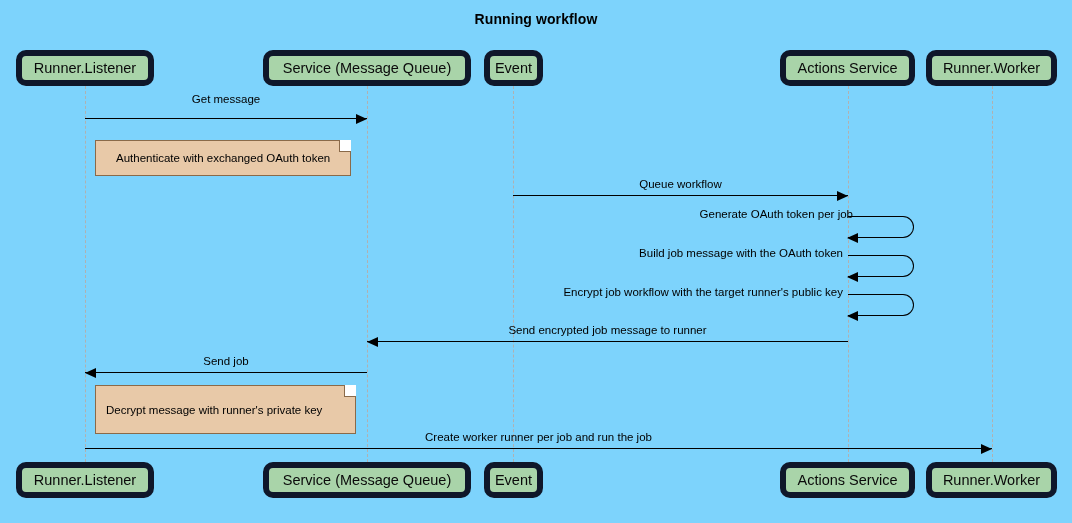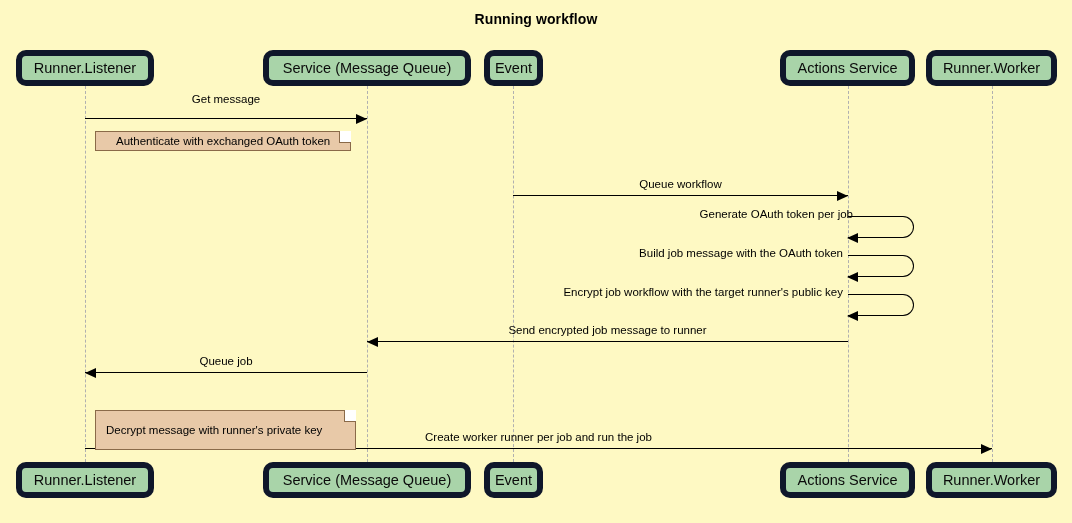--- a/index.html
+++ b/index.html
@@ -8,21 +8,21 @@
     background: #ffffff;
   }
   body {
     font-family: "Liberation Sans", sans-serif;
     color: #000000;
   }
   #diagram-root {
     position: relative;
     width: 1072px;
     height: 523px;
-    background: #fef9c3;
+    background: #7dd3fc;
     overflow: hidden;
     text-decoration: underline;
   }
   .diagram-title {
     position: absolute;
     left: 0;
     top: 11px;
     width: 1072px;
     text-align: center;
     font-size: 14px;
@@ -128,31 +128,31 @@
       <div class="arrowhead left" style="left: 847px; top: 272px;"></div>
       <div class="msg-label right-align" style="left: 0px; width: 843px; top: 247px;">Build job message with the OAuth token</div>
       <div class="selfloop" style="left: 848px; top: 294px; width: 66px; height: 22px;"></div>
       <div class="arrowhead left" style="left: 847px; top: 311px;"></div>
       <div class="msg-label right-align" style="left: 0px; width: 843px; top: 286px;">Encrypt job workflow with the target runner's public key</div>
       <div class="msg-line" style="left: 367px; top: 341px; width: 481px;"></div>
       <div class="arrowhead left" style="top: 337px; left: 367px;"></div>
       <div class="msg-label" style="left: 367px; width: 481px; top: 324px;">Send encrypted job message to runner</div>
       <div class="msg-line" style="left: 85px; top: 372px; width: 282px;"></div>
       <div class="arrowhead left" style="top: 368px; left: 85px;"></div>
-      <div class="msg-label" style="left: 85px; width: 282px; top: 355px;">Queue job</div>
+      <div class="msg-label" style="left: 85px; width: 282px; top: 355px;">Send job</div>
       <div class="msg-line" style="left: 85px; top: 448px; width: 907px;"></div>
       <div class="arrowhead right" style="top: 444px; left: 981px;"></div>
       <div class="msg-label" style="left: 85px; width: 907px; top: 431px;">Create worker runner per job and run the job</div>
     </div>
   <div id="layer-notes">
-      <div class="note" style="left: 95px; top: 131px; width: 256px; height: 20px; padding-left: 20px;">
+      <div class="note" style="left: 95px; top: 140px; width: 256px; height: 36px; padding-left: 20px;">
         <span>Authenticate with exchanged OAuth token</span>
         <div class="note-fold"></div>
       </div>
-      <div class="note" style="left: 95px; top: 385px; width: 261px; height: 40px; margin-top: 25px;">
+      <div class="note" style="left: 95px; top: 385px; width: 261px; height: 49px;">
         <span>Decrypt message with runner's private key</span>
         <div class="note-fold"></div>
       </div>
     </div>
   <div id="layer-participants">
       <div class="participant" style="left: 16px; top: 50px; width: 138px;">Runner.Listener</div>
       <div class="participant" style="left: 263px; top: 50px; width: 208px;">Service (Message Queue)</div>
       <div class="participant" style="left: 484px; top: 50px; width: 59px;">Event</div>
       <div class="participant" style="left: 780px; top: 50px; width: 135px;">Actions Service</div>
       <div class="participant" style="left: 926px; top: 50px; width: 131px;">Runner.Worker</div>

